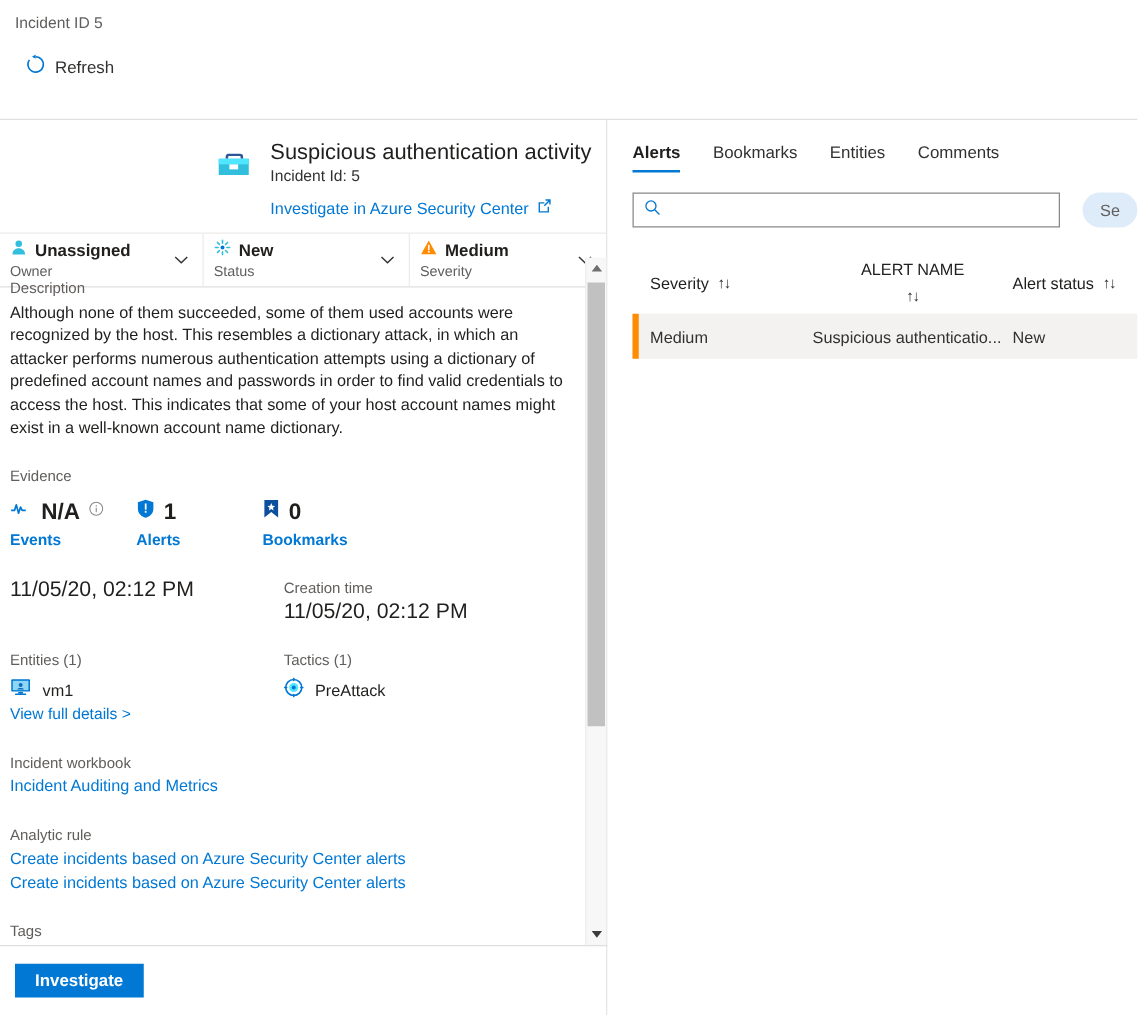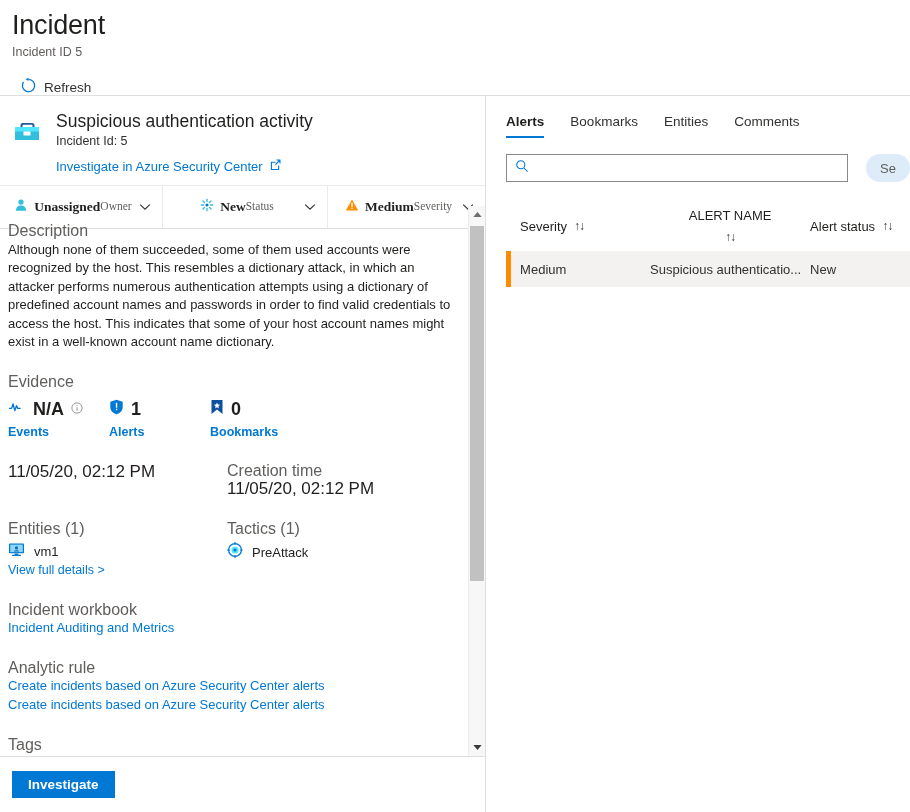--- a/index.html
+++ b/index.html
@@ -32,21 +32,21 @@
 
   
   .split { position: absolute; left: 0; top: 96px; width: 910px; height: 716px; display: flex; }
   .left-pane {
     width: 492px; height: 716px; position: relative;
     border-right: 1px solid #e1dfdd; background: #fff;
   }
   .right-pane { flex: 1; height: 716px; position: relative; background: #fff; padding-left: 20px; }
 
   
-  .inc-head { display: flex; padding: 12px 12px 10px 10px; gap: 12px; }
+  .inc-head { display: flex; padding: 12px 12px 10px 10px; gap: 12px; justify-content: flex-end; }
   .inc-icon { width: 34px; height: 34px; flex: 0 0 34px; margin-top: 6px; }
   .inc-texts { padding-top: 2px; }
   .inc-title { font-size: 17.5px; font-weight: 400; color: #201f1e; line-height: 22px; }
   .inc-id { font-size: 12.5px; color: #323130; margin-top: 1px; line-height: 16px; }
   .inc-link {
     display: inline-flex; align-items: center; gap: 6px;
     font-size: 13px; color: #0078d4; margin-top: 9px; cursor: pointer;
   }
 
   
@@ -55,30 +55,30 @@
     height: 44px; align-items: stretch;
   }
   .prop {
     position: relative; display: flex; align-items: center;
     padding: 0 6px 0 8px; cursor: pointer;
   }
   .prop + .prop { border-left: 1px solid #edebe9; }
   .prop-owner { width: 162px; }
   .prop-status { width: 165px; }
   .prop-sev { flex: 1; }
-  .prop-inner { display: flex; justify-content: center; flex: 1; min-width: 0; font-family: Liberation Serif, serif; }
+  .prop-inner { display: flex; flex-direction: column; justify-content: flex-end; flex: 1; min-width: 0; }
   .prop-top { display: flex; align-items: center; gap: 6px; }
   .prop-val { font-size: 13.5px; font-weight: 600; color: #201f1e; }
   .prop-lbl { font-size: 11.5px; color: #605e5c; margin-top: 1px; line-height: 14px; }
   .chev { width: 14px; height: 14px; flex: 0 0 14px; margin-right: 4px; }
 
   
   .scroll-area { position: absolute; left: 0; top: 110px; width: 491px; bottom: 56px; overflow: hidden; }
   .scroll-content { padding: 16px 24px 10px 8px; width: 470px; }
-  .sec-label { font-size: 16px; color: #605e5c; line-height: 17px; }
+  .sec-label { font-size: 12px; color: #605e5c; line-height: 17px; }
   .desc-text {
     font-size: 13px; color: #201f1e; line-height: 18.4px; margin-top: 2px;
     width: 448px;
   }
   .sec-gap { height: 22px; }
 
   
   .evidence-row { display: flex; margin-top: 6px; font-weight: bold; }
   .ev-item { width: 101px; }
   .ev-top { display: flex; align-items: center; gap: 7px; height: 26px; }
@@ -159,21 +159,20 @@
   .td-sev { width: 130px; }
   .td-name { width: 160px; text-overflow: ellipsis; }
   .td-status { flex: 1; }
 </style>
 </head>
 <body>
 
 <div id="app">
 
   <div class="page-header">
-    <div class="page-title">Incident</div>
     <div class="page-sub">Incident ID 5</div>
 
     <div class="cmdbar">
       <button class="cmd-btn">
         <span>
           <svg width="17" height="17" viewBox="0 0 16 16">
             <path d="M8 2.2 A5.8 5.8 0 1 1 3.3 4.6" fill="none" stroke="#0078d4" stroke-width="1.2"></path>
             <path d="M8 0.6 L8 3.8 L5.3 2.2 Z" fill="#0078d4"></path>
           </svg>
         </span>

